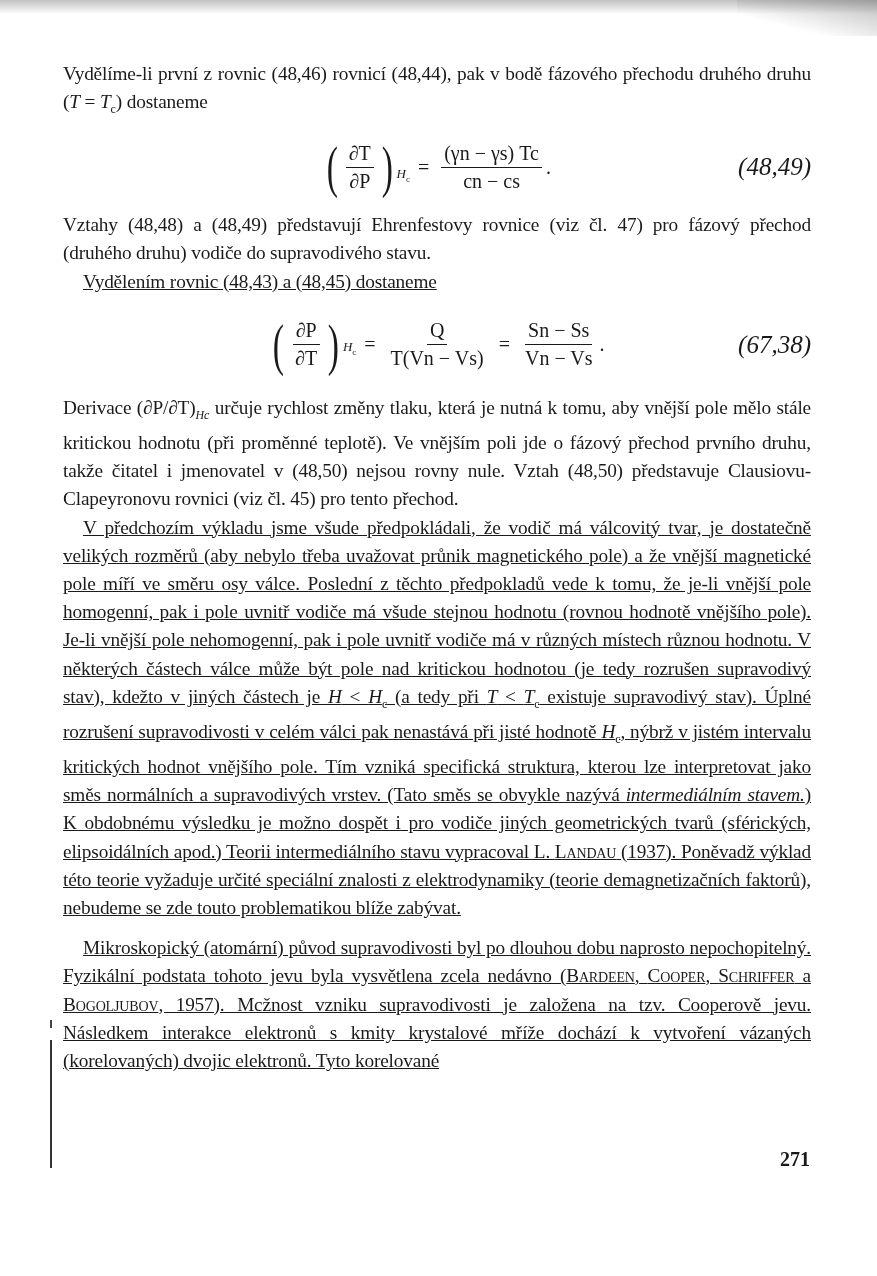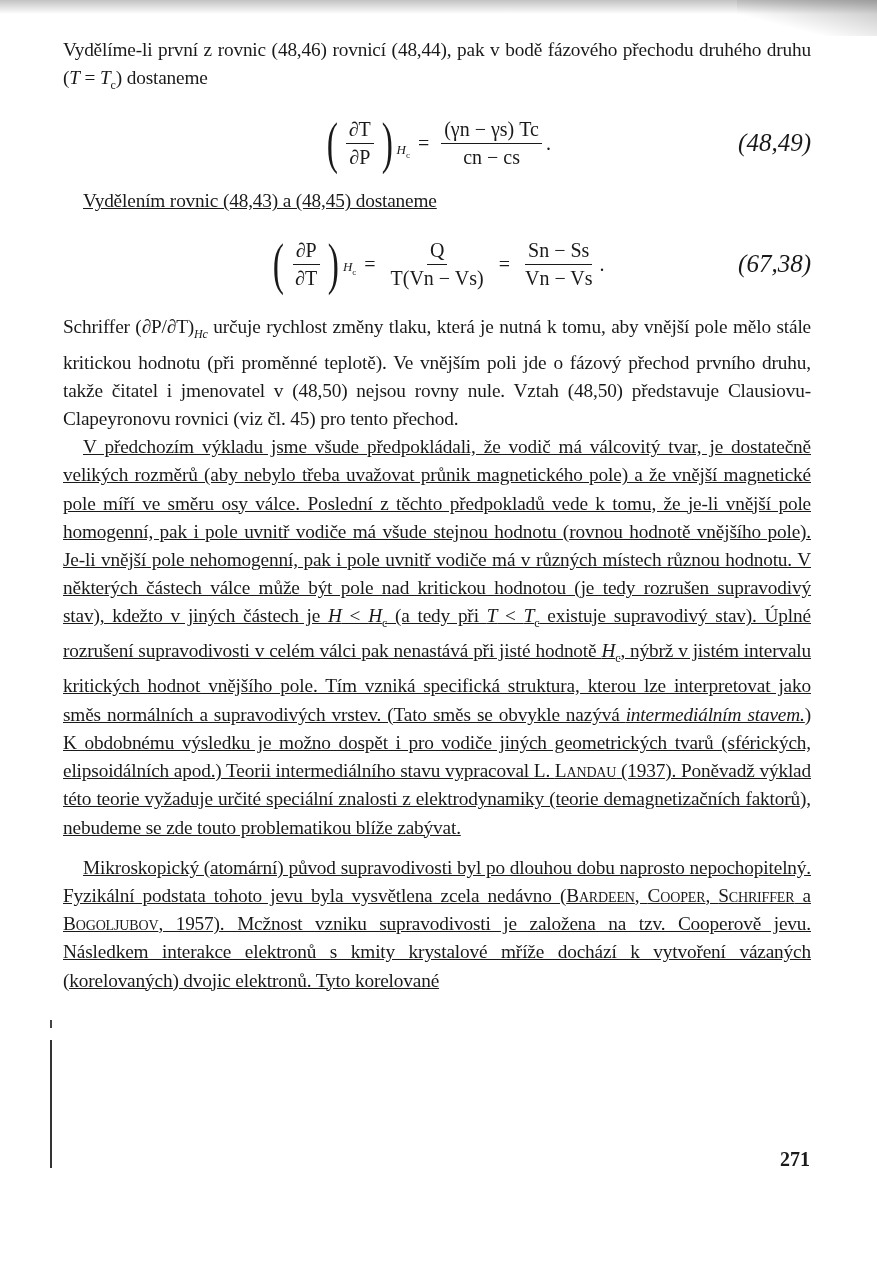--- a/index.html
+++ b/index.html
@@ -8,21 +8,21 @@
     font-family: "Liberation Serif", "DejaVu Serif", serif; color: #1a1a1a;
   }
   .top-shadow {
     position: absolute; left: 0; top: 0; width: 877px; height: 14px;
     background: linear-gradient(to bottom, rgba(120,120,120,0.45), rgba(255,255,255,0));
   }
   .top-shadow-right {
     position: absolute; right: 0; top: 0; width: 140px; height: 36px;
     background: linear-gradient(to bottom left, rgba(110,110,110,0.45), rgba(255,255,255,0) 70%);
   }
-  .page { position: absolute; left: 63px; top: 36px; width: 748px; }
+  .page { position: absolute; left: 63px; top: 60px; width: 748px; }
   p.t {
     margin: 0; font-size: 19.3px; line-height: 28.2px; text-align: justify;
     text-align-last: left; letter-spacing: -0.15px;
   }
   p.ind { text-indent: 20px; text-decoration: underline; }
   .eq {
     position: relative; height: 84px; display: flex; align-items: center;
   }
   .eq .body { position: absolute; left: 0; right: 0; display: flex; justify-content: center; align-items: center; font-size: 20px; }
   .eq .num { position: absolute; right: 0; font-size: 25px; font-style: italic; }
@@ -59,20 +59,21 @@
       <span style="margin:0 8px;">=</span>
       <span class="frac">
           <span class="n">(γn − γs) Tc</span>
           <span class="d">cn − cs</span>
         </span>
       <span>.</span>
     </div>
     <span class="num">(48,49)</span>
   </div>
 
+  <p class="t">Vztahy (48,48) a (48,49) představují Ehrenfestovy rovnice (viz čl. 47) pro fázový přechod (druhého druhu) vodiče do supravodivého stavu.</p>
   <p class="t ind">Vydělením rovnic (48,43) a (48,45) dostaneme</p>
 
   <div class="eq" style="height:98px;">
     <div class="body">
       <span class="paren">(</span>
       <span class="frac">
           <span class="n">∂P</span>
           <span class="d">∂T</span>
         </span>
       <span class="paren">)</span>
@@ -85,21 +86,21 @@
       <span style="margin:0 8px;">=</span>
       <span class="frac">
           <span class="n">Sn − Ss</span>
           <span class="d">Vn − Vs</span>
         </span>
       <span>.</span>
     </div>
     <span class="num">(67,38)</span>
   </div>
 
-  <p class="t"><span>Schriffer (∂P/∂T)</span><sub><i>Hc</i></sub><span> určuje rychlost změny tlaku, která je nutná k tomu, aby vnější pole mělo stále kritickou hodnotu (při proměnné teplotě). Ve vnějším poli jde o fázový přechod prvního druhu, takže čitatel i jmenovatel v (48,50) nejsou rovny nule. Vztah (48,50) představuje Clausiovu-Clapeyronovu rovnici (viz čl. 45) pro tento přechod.</span></p>
+  <p class="t"><span>Derivace (∂P/∂T)</span><sub><i>Hc</i></sub><span> určuje rychlost změny tlaku, která je nutná k tomu, aby vnější pole mělo stále kritickou hodnotu (při proměnné teplotě). Ve vnějším poli jde o fázový přechod prvního druhu, takže čitatel i jmenovatel v (48,50) nejsou rovny nule. Vztah (48,50) představuje Clausiovu-Clapeyronovu rovnici (viz čl. 45) pro tento přechod.</span></p>
 
 
   <p class="t ind"><span>V předchozím výkladu jsme všude předpokládali, že vodič má válcovitý tvar, je dostatečně velikých rozměrů (aby nebylo třeba uvažovat průnik magnetického pole) a že vnější magnetické pole míří ve směru osy válce. Poslední z těchto předpokladů vede k tomu, že je-li vnější pole homogenní, pak i pole uvnitř vodiče má všude stejnou hodnotu (rovnou hodnotě vnějšího pole). Je-li vnější pole nehomogenní, pak i pole uvnitř vodiče má v různých místech různou hodnotu. V některých částech válce může být pole nad kritickou hodnotou (je tedy rozrušen supravodivý stav), kdežto v jiných částech je </span><i>H</i><span> &lt; </span><i>H</i><sub>c</sub><span> (a tedy při </span><i>T</i><span> &lt; </span><i>T</i><sub>c</sub><span> existuje supravodivý stav). Úplné rozrušení supravodivosti v celém válci pak nenastává při jisté hodnotě </span><i>H</i><sub>c</sub><span>, nýbrž v jistém intervalu kritických hodnot vnějšího pole. Tím vzniká specifická struktura, kterou lze interpretovat jako směs normálních a supravodivých vrstev. (Tato směs se obvykle nazývá </span><i>intermediálním stavem.</i><span>) K obdobnému výsledku je možno dospět i pro vodiče jiných geometrických tvarů (sférických, elipsoidálních apod.) Teorii intermediálního stavu vypracoval L. </span><span class="sc">Landau</span><span> (1937). Poněvadž výklad této teorie vyžaduje určité speciální znalosti z elektrodynamiky (teorie demagnetizačních faktorů), nebudeme se zde touto problematikou blíže zabývat.</span></p>
 
   <div style="height:12px;"></div>
 
   <p class="t ind"><span>Mikroskopický (atomární) původ supravodivosti byl po dlouhou dobu naprosto nepochopitelný. Fyzikální podstata tohoto jevu byla vysvětlena zcela nedávno (</span><span class="sc">Bardeen</span><span>, </span><span class="sc">Cooper</span><span>, </span><span class="sc">Schriffer</span><span> a </span><span class="sc">Bogoljubov</span><span>, 1957). Mcžnost vzniku supravodivosti je založena na tzv. Cooperově jevu. Následkem interakce elektronů s kmity krystalové mříže dochází k vytvoření vázaných (korelovaných) dvojic elektronů. Tyto korelované</span></p>
 </div>
 
 <div class="margin-tick"></div>

